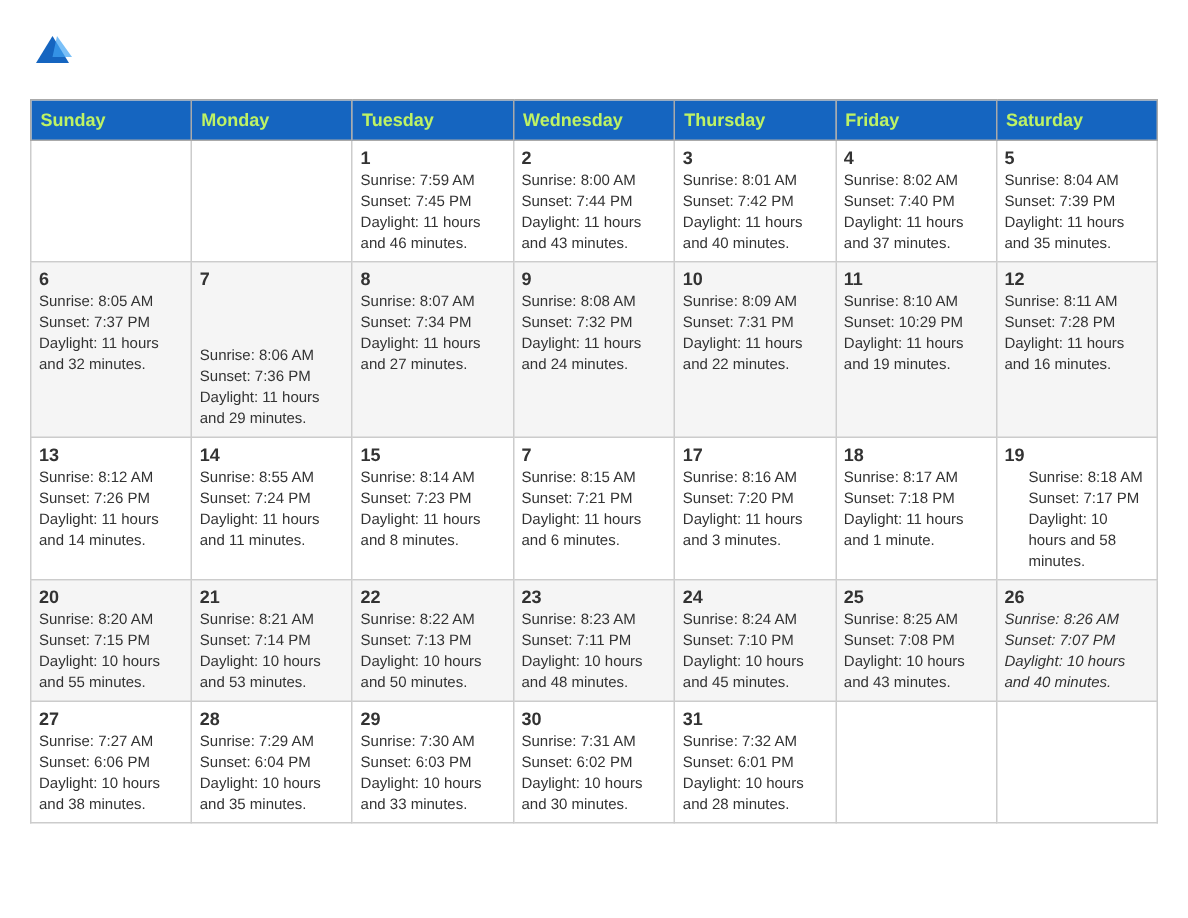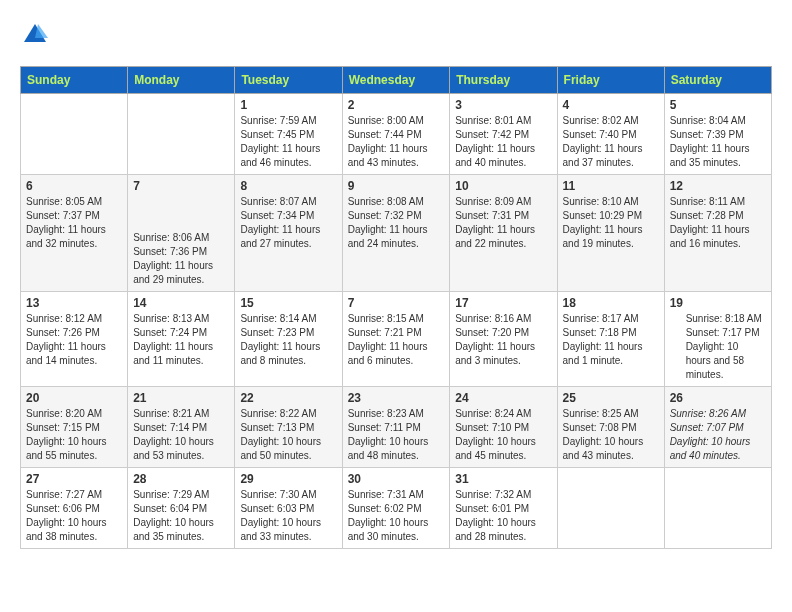--- a/index.html
+++ b/index.html
@@ -209,21 +209,21 @@
       </tr>
       <tr>
         <td>
           <span class="day-num">13</span>
           <div class="day-info" style="white-space: pre-line;">Sunrise: 8:12 AM
 Sunset: 7:26 PM
 Daylight: 11 hours and 14 minutes.</div>
         </td>
         <td>
           <span class="day-num">14</span>
-          <div class="day-info" style="white-space: pre-line;">Sunrise: 8:13 AM
+          <div class="day-info" style="white-space: pre-line;">Sunrise: 8:55 AM
 Sunset: 7:24 PM
 Daylight: 11 hours and 11 minutes.</div>
         </td>
         <td>
           <span class="day-num">15</span>
           <div class="day-info" style="white-space: pre-line;">Sunrise: 8:14 AM
 Sunset: 7:23 PM
 Daylight: 11 hours and 8 minutes.</div>
         </td>
         <td>

